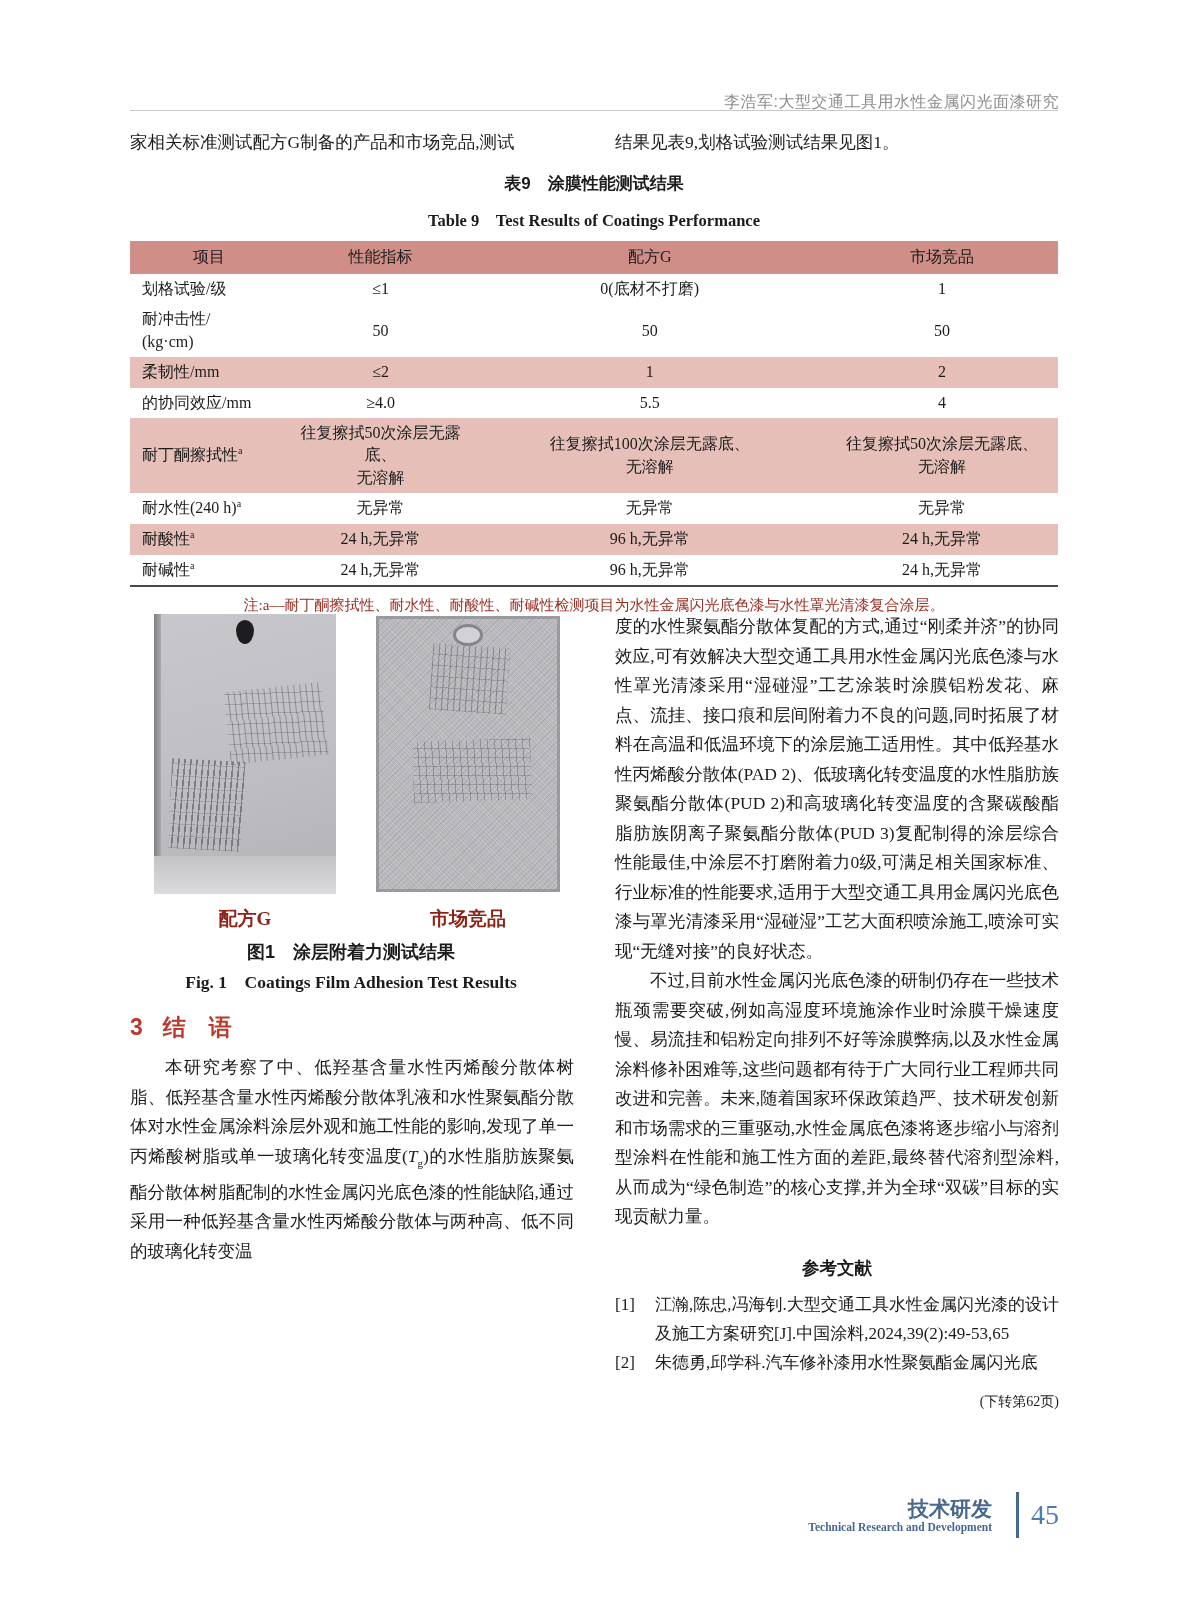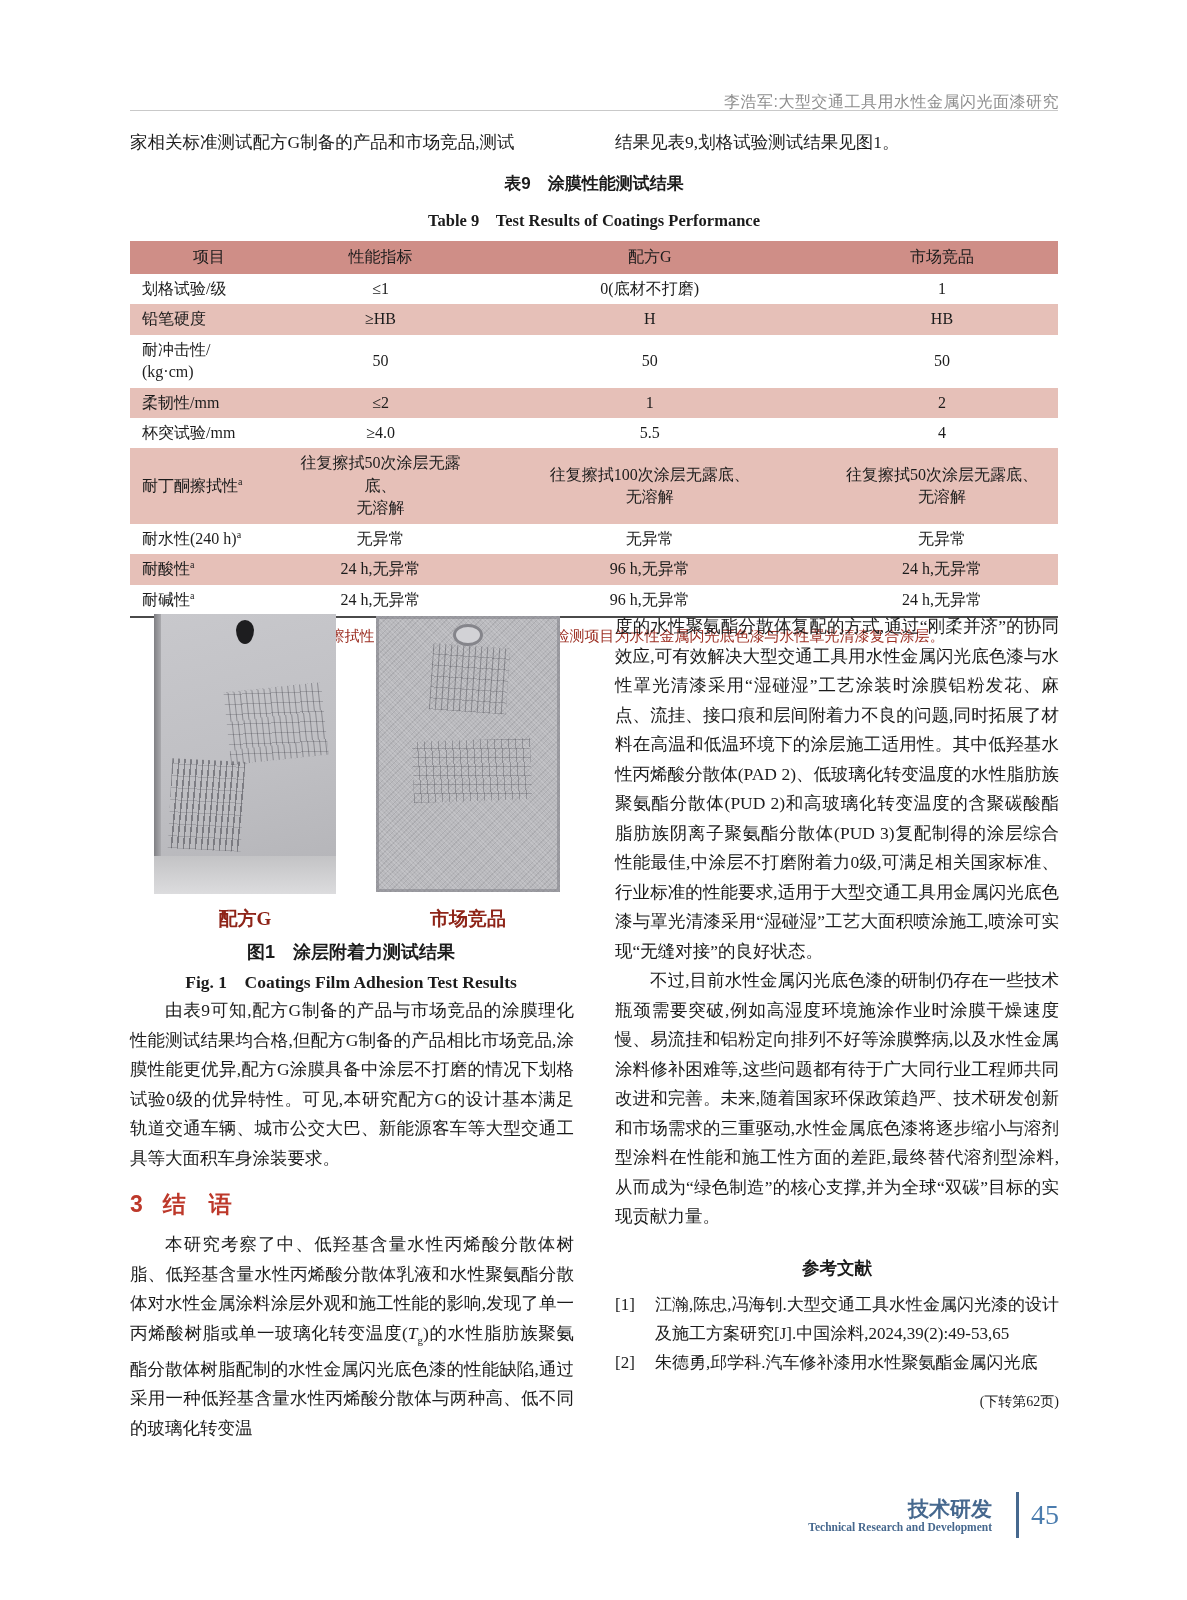--- a/index.html
+++ b/index.html
@@ -111,41 +111,35 @@
             <th>市场竞品</th>
           </tr>
         </thead>
       <tbody>
           <tr>
             <td class="c0">划格试验/级</td>
             <td>≤1</td>
             <td>0(底材不打磨)</td>
             <td>1</td>
           </tr>
-          <tr class="band">
-            <td class="c0">铅笔硬度</td>
-            <td>≥HB</td>
-            <td>H</td>
-            <td>HB</td>
-          </tr>
           <tr>
             <td class="c0">耐冲击性/
 (kg·cm)</td>
             <td>50</td>
             <td>50</td>
             <td>50</td>
           </tr>
           <tr class="band">
             <td class="c0">柔韧性/mm</td>
             <td>≤2</td>
             <td>1</td>
             <td>2</td>
           </tr>
           <tr>
-            <td class="c0">杯突试验/mm</td>
+            <td class="c0">的协同效应/mm</td>
             <td>≥4.0</td>
             <td>5.5</td>
             <td>4</td>
           </tr>
           <tr class="band">
             <td class="c0">耐丁酮擦拭性<sup>a</sup></td>
             <td>往复擦拭50次涂层无露底、
 无溶解</td>
             <td>往复擦拭100次涂层无露底、
 无溶解</td>
@@ -188,21 +182,20 @@
       <div class="scratch scratch-b1"></div>
       <div class="scratch scratch-b2"></div>
     </div>
     <div class="photo-label label-a">配方G</div>
     <div class="photo-label label-b">市场竞品</div>
     <div class="fig-cap-cn">图1　涂层附着力测试结果</div>
     <div class="fig-cap-en">Fig. 1　Coatings Film Adhesion Test Results</div>
   </div>
 
   <div class="left-lower">
-    <p class="para indent">由表9可知,配方G制备的产品与市场竞品的涂膜理化性能测试结果均合格,但配方G制备的产品相比市场竞品,涂膜性能更优异,配方G涂膜具备中涂层不打磨的情况下划格试验0级的优异特性。可见,本研究配方G的设计基本满足轨道交通车辆、城市公交大巴、新能源客车等大型交通工具等大面积车身涂装要求。</p>
     <h2 class="section-heading">
       <span class="num">3</span><span>结　语</span>
     </h2>
     <p class="para indent"><span>本研究考察了中、低羟基含量水性丙烯酸分散体树脂、低羟基含量水性丙烯酸分散体乳液和水性聚氨酯分散体对水性金属涂料涂层外观和施工性能的影响,发现了单一丙烯酸树脂或单一玻璃化转变温度(</span><span class="tsym">T</span><span class="tsub">g</span><span>)的水性脂肪族聚氨酯分散体树脂配制的水性金属闪光底色漆的性能缺陷,通过采用一种低羟基含量水性丙烯酸分散体与两种高、低不同的玻璃化转变温</span></p>
   </div>
 
   <div class="right-col">
     <p class="para">度的水性聚氨酯分散体复配的方式,通过“刚柔并济”的协同效应,可有效解决大型交通工具用水性金属闪光底色漆与水性罩光清漆采用“湿碰湿”工艺涂装时涂膜铝粉发花、麻点、流挂、接口痕和层间附着力不良的问题,同时拓展了材料在高温和低温环境下的涂层施工适用性。其中低羟基水性丙烯酸分散体(PAD 2)、低玻璃化转变温度的水性脂肪族聚氨酯分散体(PUD 2)和高玻璃化转变温度的含聚碳酸酯脂肪族阴离子聚氨酯分散体(PUD 3)复配制得的涂层综合性能最佳,中涂层不打磨附着力0级,可满足相关国家标准、行业标准的性能要求,适用于大型交通工具用金属闪光底色漆与罩光清漆采用“湿碰湿”工艺大面积喷涂施工,喷涂可实现“无缝对接”的良好状态。</p>
     <p class="para indent">不过,目前水性金属闪光底色漆的研制仍存在一些技术瓶颈需要突破,例如高湿度环境施涂作业时涂膜干燥速度慢、易流挂和铝粉定向排列不好等涂膜弊病,以及水性金属涂料修补困难等,这些问题都有待于广大同行业工程师共同改进和完善。未来,随着国家环保政策趋严、技术研发创新和市场需求的三重驱动,水性金属底色漆将逐步缩小与溶剂型涂料在性能和施工性方面的差距,最终替代溶剂型涂料,从而成为“绿色制造”的核心支撑,并为全球“双碳”目标的实现贡献力量。</p>
     <div class="refs-heading">参考文献</div>

